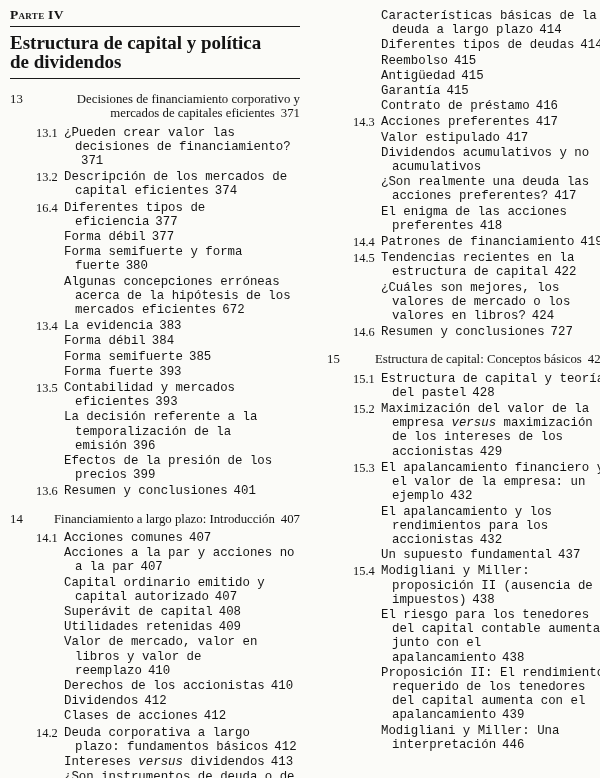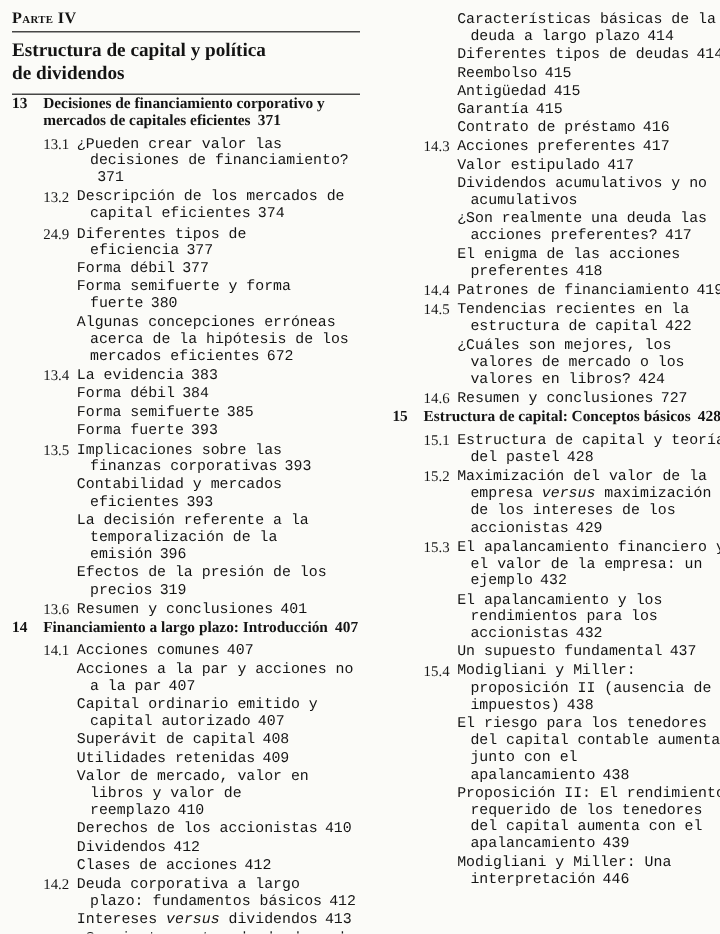--- a/index.html
+++ b/index.html
@@ -33,35 +33,37 @@
     letter-spacing: 0.3px;
     margin-bottom: 4px;
   }
   .rule {
     height: 1px;
     background: #1a1a1a;
     width: 100%;
   }
   .part-title {
     margin: 6px 0 7px 0;
-    font-size: 16px;
+    font-size: 19px;
     line-height: 19px;
     font-weight: 700;
     white-space: pre-line;
   }
 
   
   .entry { position: relative; margin-bottom: 1px; }
   .entry .num { position: absolute; top: 0; }
 
   .chapter {
     padding-left: 26px;
-    font-weight: 700;
+    font-weight: 400;
     font-size: 12.8px;
+    margin-top: 13px;
     margin-bottom: 5px;
+    text-align: right;
   }
   .chapter .num { left: 0; }
 
   .section { padding-left: 54px; margin-top: 2px; }
   .section .num { left: 26px; }
 
   .sub { padding-left: 54px; }
 
   .section .text, .sub .text, .chapter .text {
     display: block;
@@ -92,21 +94,21 @@
         </div>
         <div class="entry section">
           <span class="num">13.1</span>
           <span class="text">¿Pueden crear valor las decisiones de financiamiento?<span class="pg">371</span></span>
         </div>
         <div class="entry section">
           <span class="num">13.2</span>
           <span class="text">Descripción de los mercados de capital eficientes<span class="pg">374</span></span>
         </div>
         <div class="entry section">
-          <span class="num">24.9</span>
+          <span class="num">16.4</span>
           <span class="text">Diferentes tipos de eficiencia<span class="pg">377</span></span>
         </div>
         <div class="entry sub">
           <span class="text">Forma débil<span class="pg">377</span></span>
         </div>
         <div class="entry sub">
           <span class="text">Forma semifuerte y forma fuerte<span class="pg">380</span></span>
         </div>
         <div class="entry sub">
           <span class="text">Algunas concepciones erróneas acerca de la hipótesis de los mercados eficientes<span class="pg">672</span></span>
@@ -119,30 +121,29 @@
           <span class="text">Forma débil<span class="pg">384</span></span>
         </div>
         <div class="entry sub">
           <span class="text">Forma semifuerte<span class="pg">385</span></span>
         </div>
         <div class="entry sub">
           <span class="text">Forma fuerte<span class="pg">393</span></span>
         </div>
         <div class="entry section">
           <span class="num">13.5</span>
-          <span class="text">Implicaciones sobre las finanzas corporativas<span class="pg">393</span></span>
         </div>
         <div class="entry sub">
           <span class="text">Contabilidad y mercados eficientes<span class="pg">393</span></span>
         </div>
         <div class="entry sub">
           <span class="text">La decisión referente a la temporalización de la emisión<span class="pg">396</span></span>
         </div>
         <div class="entry sub">
-          <span class="text">Efectos de la presión de los precios<span class="pg">319</span></span>
+          <span class="text">Efectos de la presión de los precios<span class="pg">399</span></span>
         </div>
         <div class="entry section">
           <span class="num">13.6</span>
           <span class="text">Resumen y conclusiones<span class="pg">401</span></span>
         </div>
         <div class="entry chapter">
           <span class="num">14</span>
           <span class="text">Financiamiento a largo plazo: Introducción<span class="pg">407</span></span>
         </div>
         <div class="entry section">

